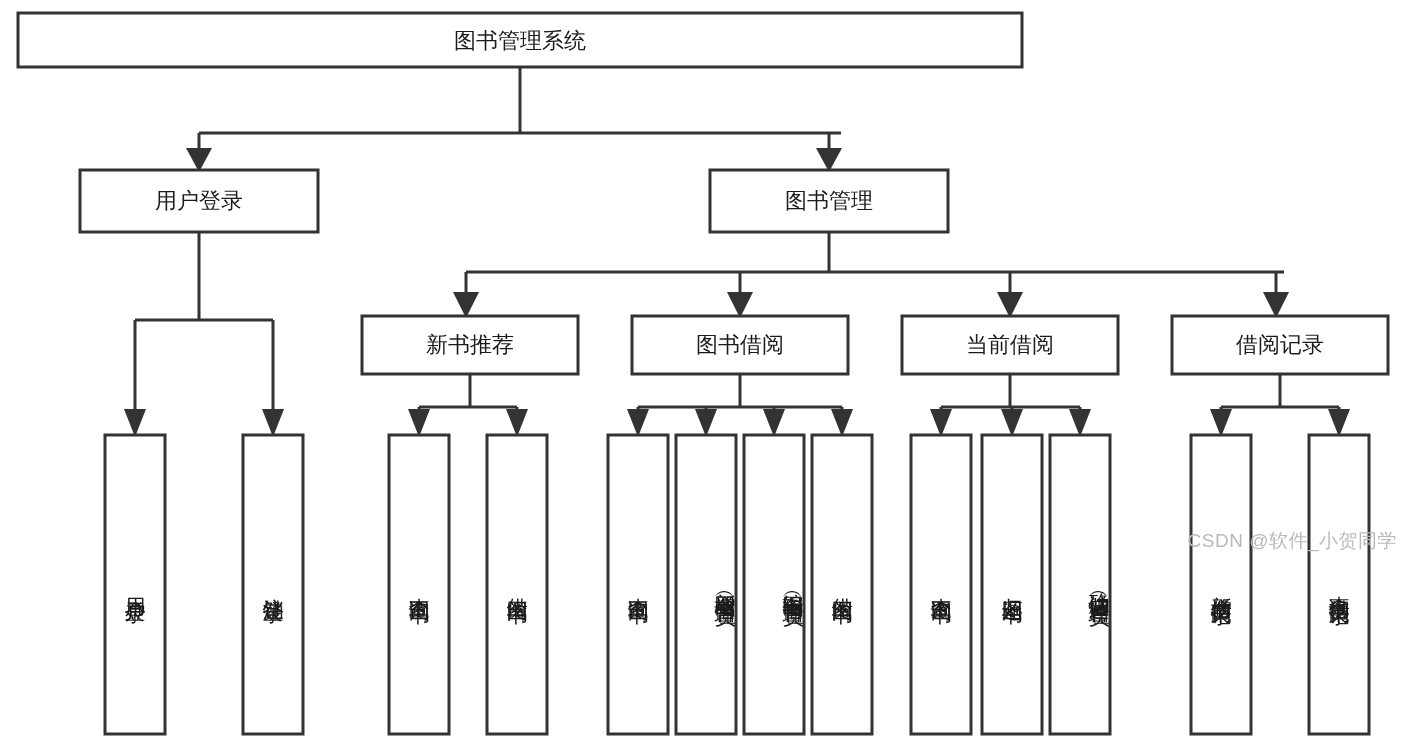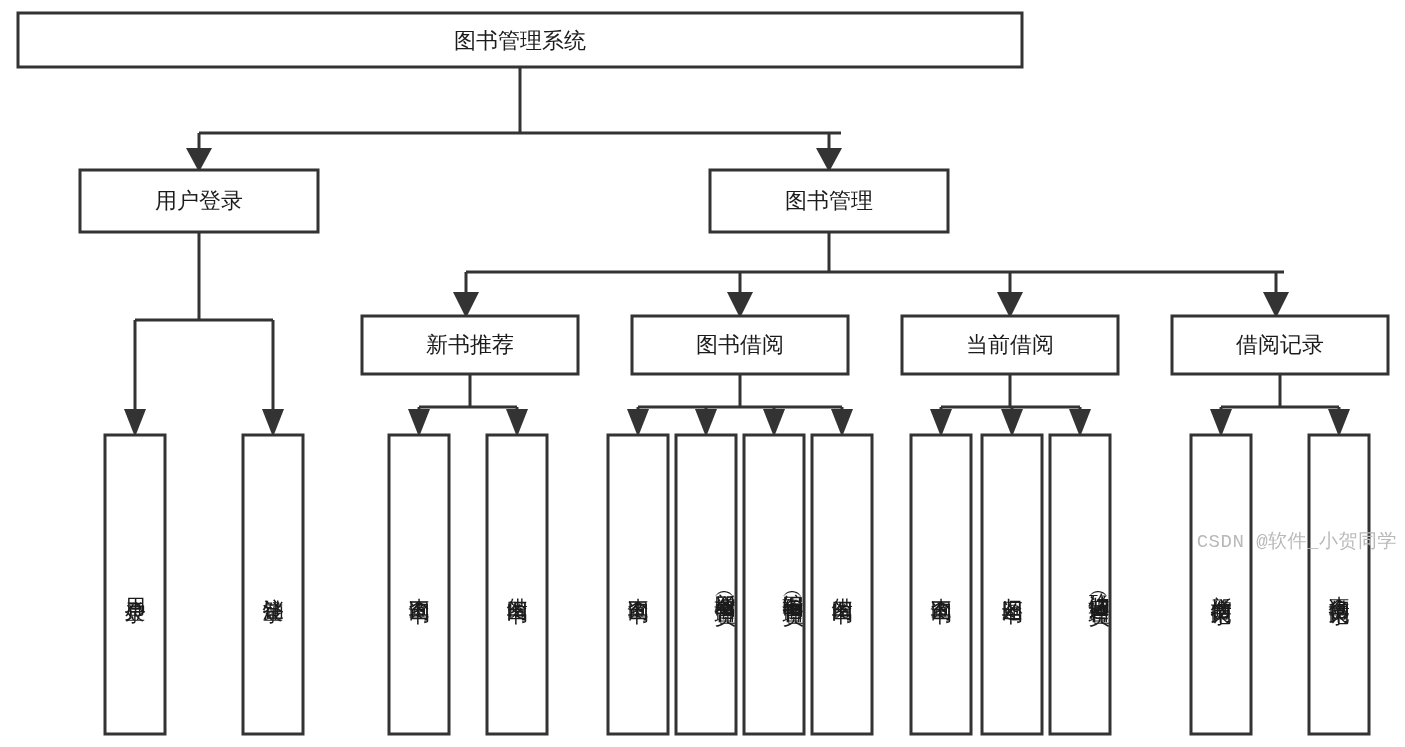--- a/index.html
+++ b/index.html
@@ -65,21 +65,21 @@
     display: flex;
     align-items: center;
     justify-content: center;
     pointer-events: none;
     user-select: none;
   }
   .watermark {
     position: absolute;
     right: 8px;
     bottom: 4px;
-    font-family: Liberation Mono, monospace;
+    font-family: Liberation Sans, sans-serif;
     font-size: 19px;
     color: #b9b9b9;
     white-space: nowrap;
     letter-spacing: 0.5px;
   }
 </style>
 </head>
 <body>
 
 <div id="diagram-root">

